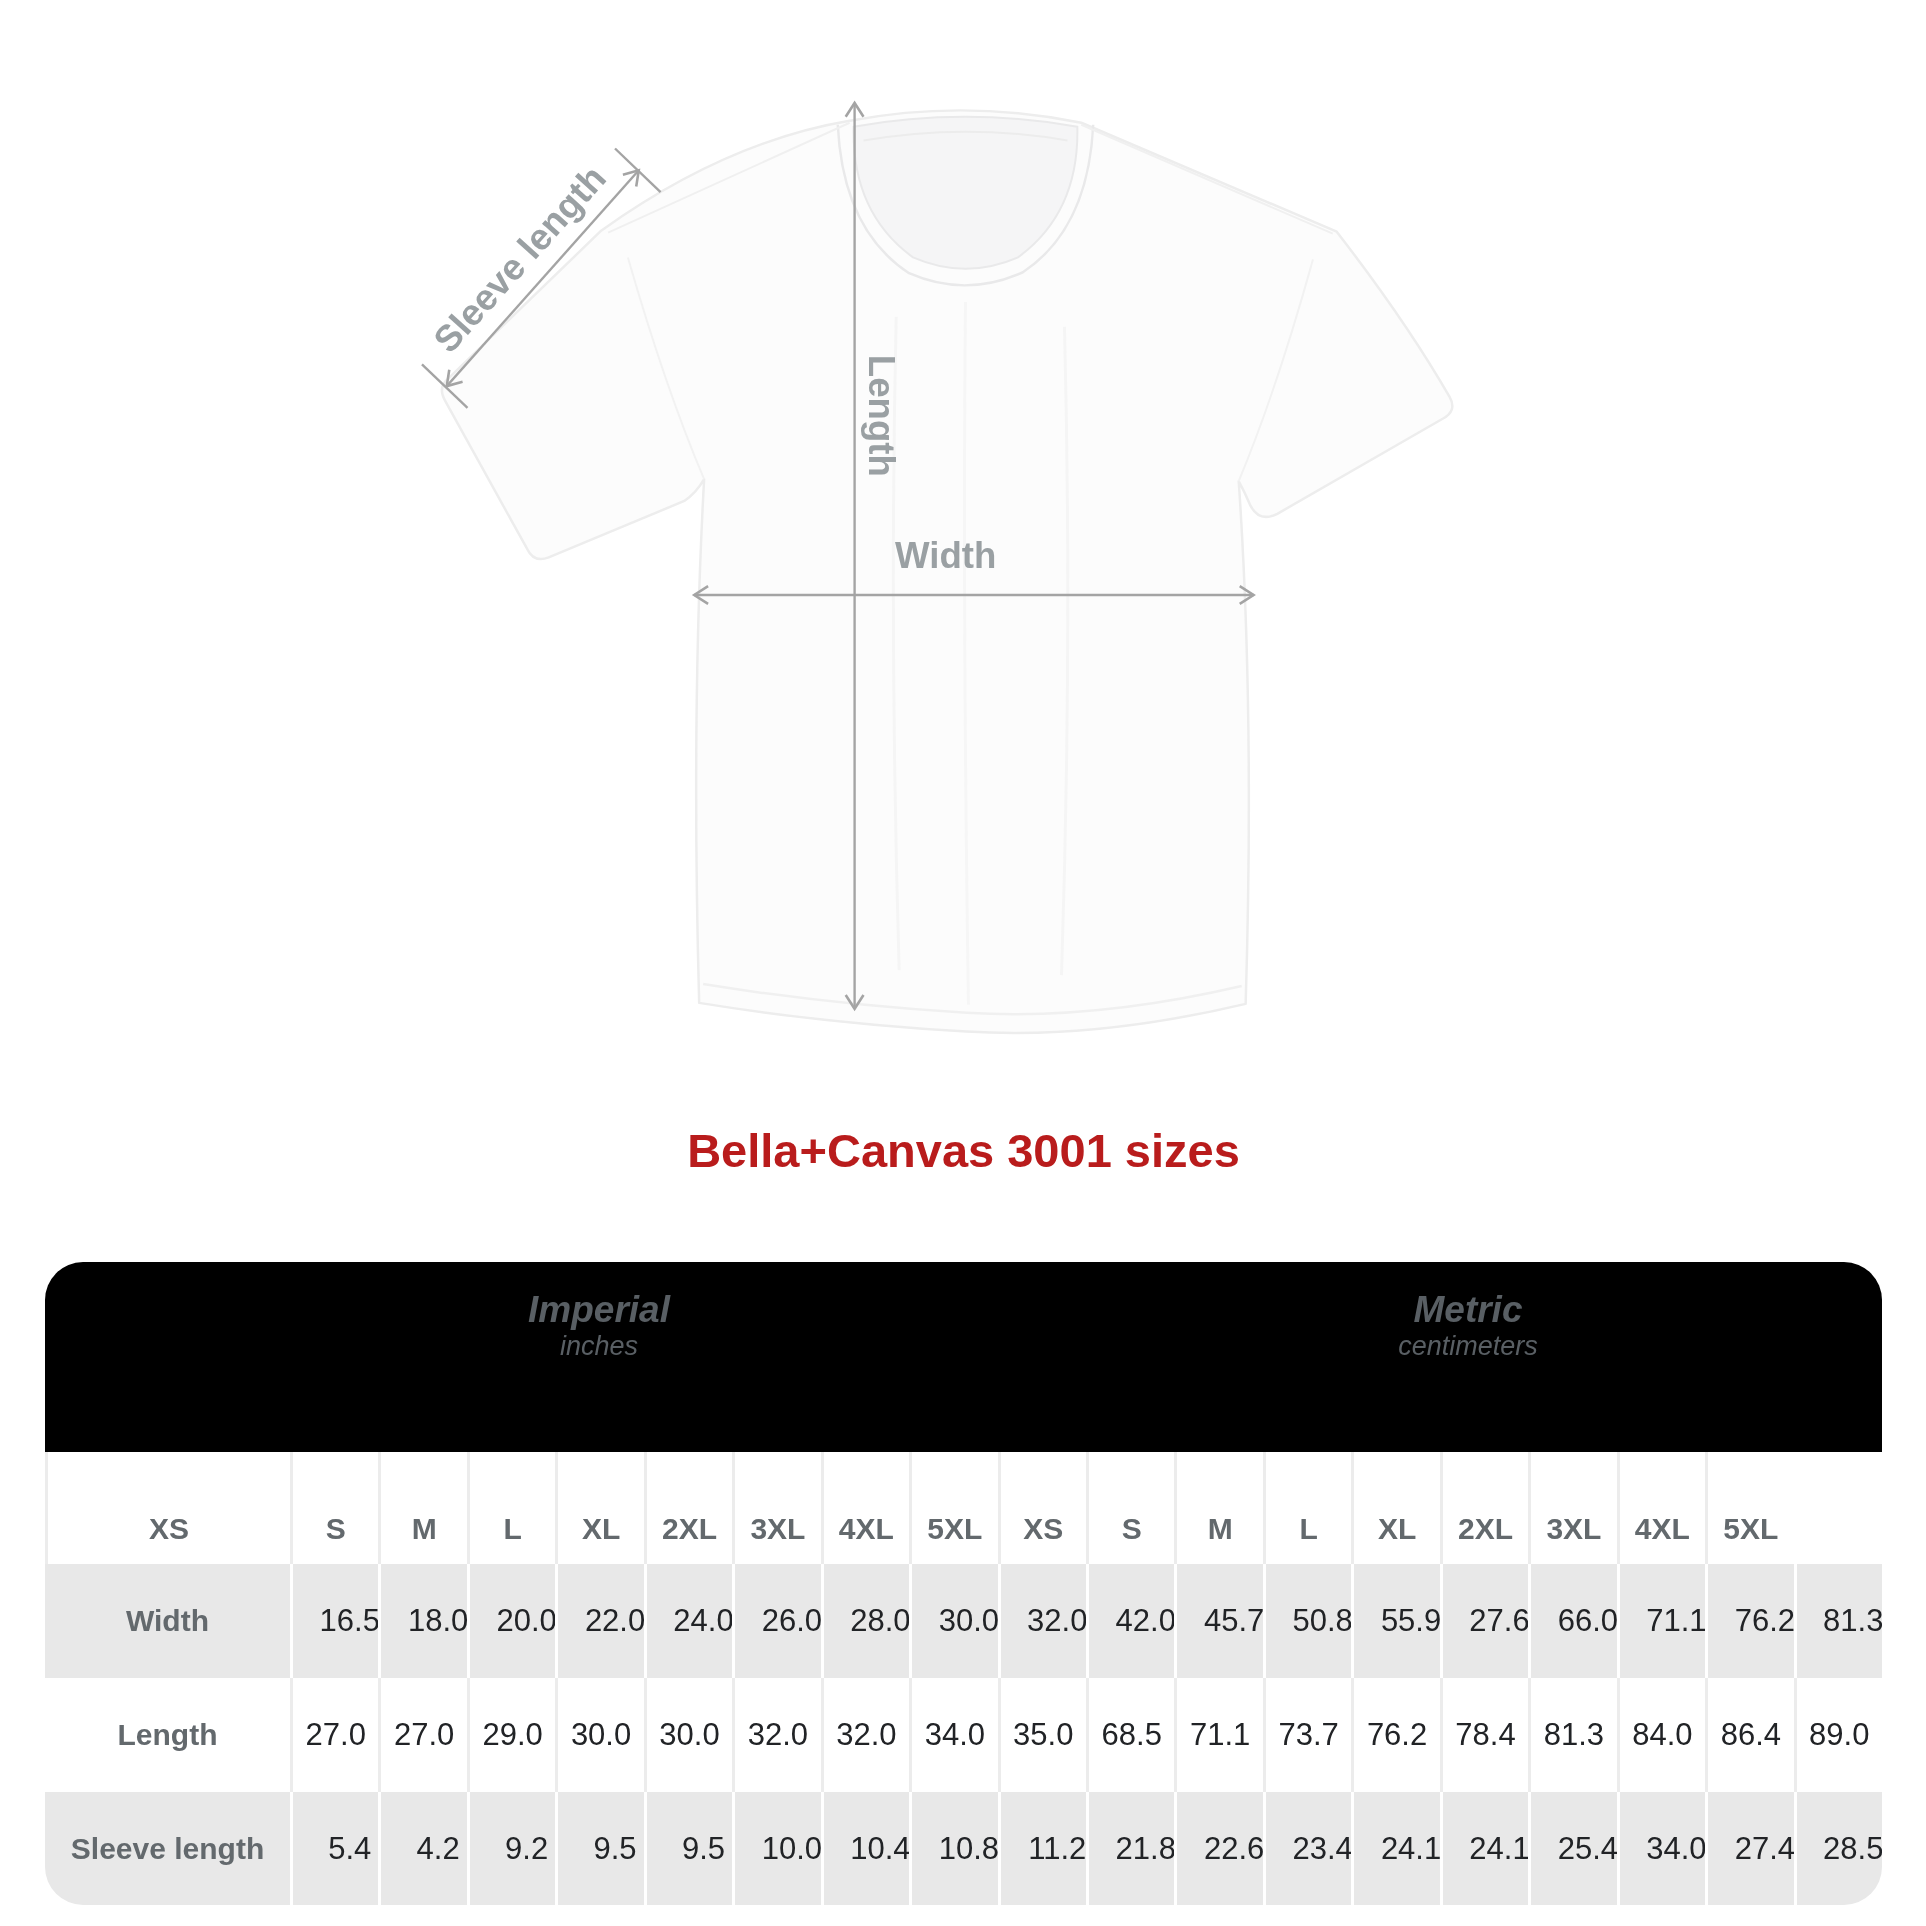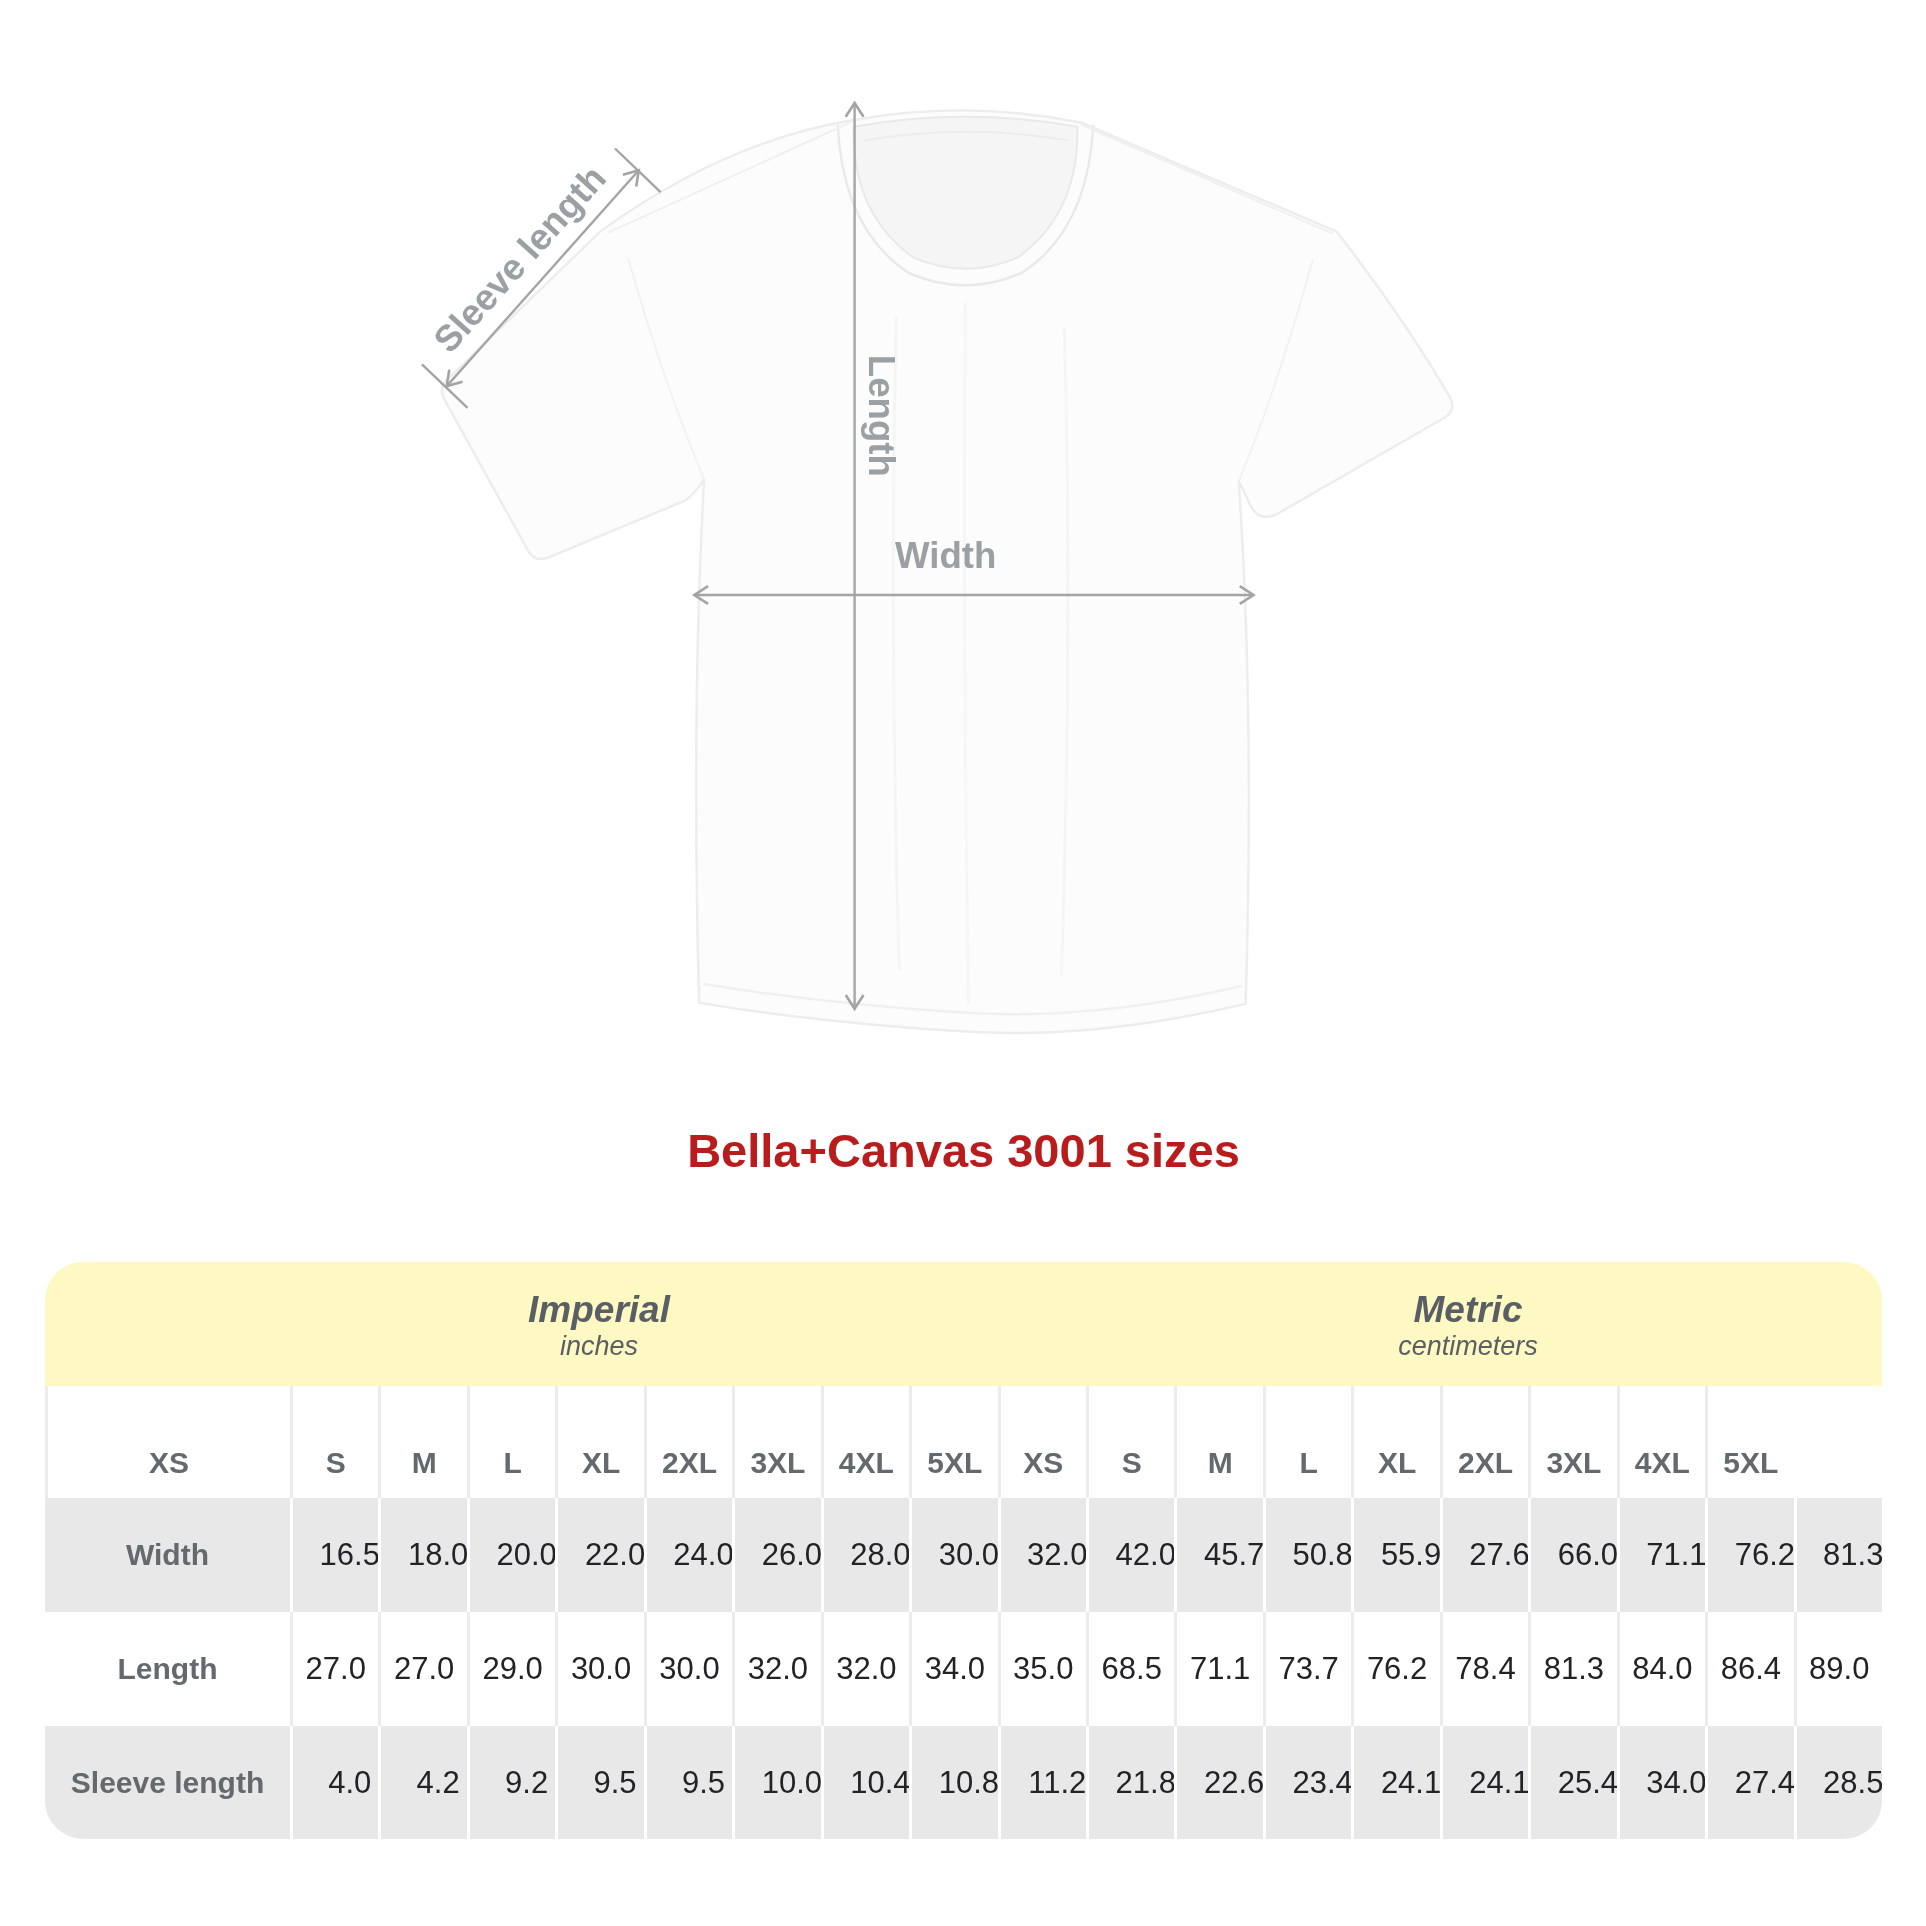--- a/index.html
+++ b/index.html
@@ -50,22 +50,22 @@
   }
 
   
   .size-table {
     position: absolute;
     left: 45px; top: 1262px;
     width: 1837px;
   }
   .band {
     position: relative;
-    height: 124px;
-    background: #fef9c3;
+    height: 190px;
+    background: #000000;
     border-radius: 38px 38px 0 0;
   }
   .group {
     position: absolute;
     top: 27px;
     transform: translateX(-50%);
     text-align: center;
     white-space: nowrap;
   }
   .group-name {
@@ -255,21 +255,21 @@
           <div class="cell val-cell c">73.7</div>
           <div class="cell val-cell c">76.2</div>
           <div class="cell val-cell c">78.4</div>
           <div class="cell val-cell c">81.3</div>
           <div class="cell val-cell c">84.0</div>
           <div class="cell val-cell c">86.4</div>
           <div class="cell val-cell c">89.0</div>
         </div>
         <div class="trow gray last">
           <div class="cell label-cell">Sleeve length</div>
-          <div class="cell val-cell c">4.0</div>
+          <div class="cell val-cell c">5.4</div>
           <div class="cell val-cell c">4.2</div>
           <div class="cell val-cell c">9.2</div>
           <div class="cell val-cell c">9.5</div>
           <div class="cell val-cell c">9.5</div>
           <div class="cell val-cell c">10.0</div>
           <div class="cell val-cell c">10.4</div>
           <div class="cell val-cell c">10.8</div>
           <div class="cell val-cell c">11.2</div>
           <div class="cell val-cell c">21.8</div>
           <div class="cell val-cell c">22.6</div>

